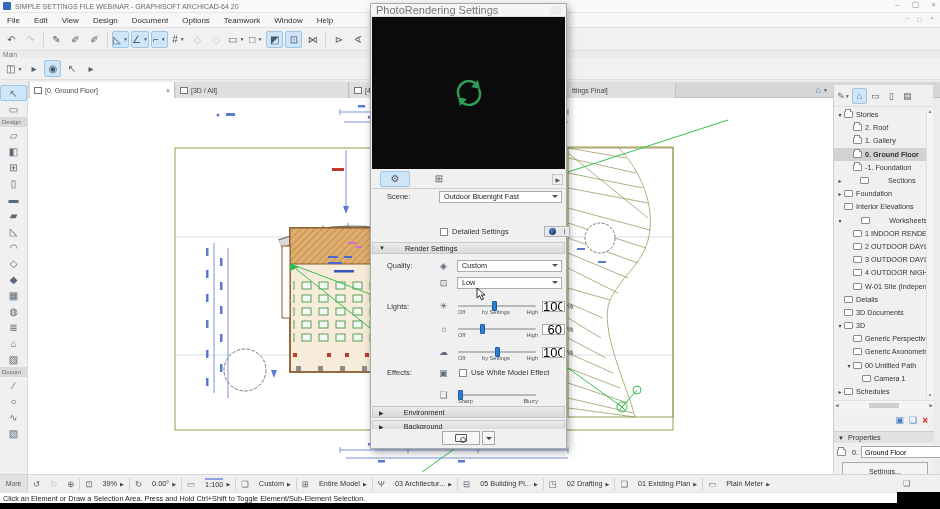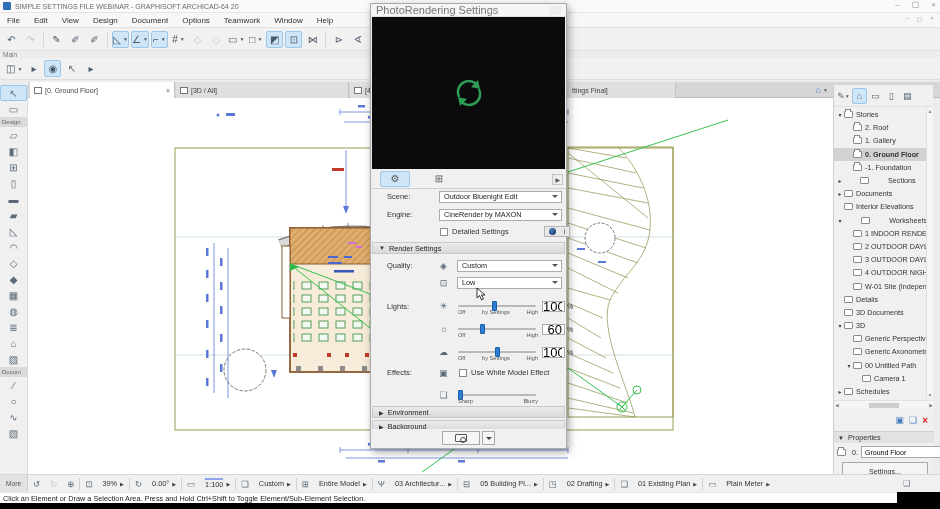--- a/index.html
+++ b/index.html
@@ -69,21 +69,21 @@
   .drow { position:absolute; left:0; width:100%; height:13px; display:flex; align-items:center;margin-left:8px; }
   .dlabel { position:absolute; left:8px; color:#333; }
   .dicon  { position:absolute; left:58px; width:13px; text-align:center; font-size:9px; color:#5a6a78; }
   .dselect { position:absolute; left:60px; width:123px; height:12px; background:#fff; border:1px solid #ababab;
     display:flex; align-items:center; padding:0 4px; font-size:7.3px; color:#222; }
   .dselect.narrow { left:78px; width:105px; }
   .dselect .car { position:absolute; right:3px; width:0; height:0; border-left:3px solid transparent;
     border-right:3px solid transparent; border-top:3px solid #555; }
   .dcheck { width:8px; height:8px; background:#fff; border:1px solid #8a8a8a; display:inline-block; }
   .dsection { position:absolute; left:1px; width:193px; height:12px; background:linear-gradient(#ebebeb,#d9d9d9);
-    border:1px solid #c9c9c9; display:flex; align-items:center; padding-left:6px; gap:4px; font-size:7.3px; color:#222; }
+    border:1px solid #c9c9c9; display:flex; align-items:center; padding-left:6px; gap:20px; font-size:7.3px; color:#222; }
   .sarrow { font-size:6px; color:#333; }
   .slider { position:absolute; left:79px; width:78px; height:12px; }
   .slider .track { position:absolute; left:0; right:0; top:5px; height:2px; background:#b9b9b9; border-radius:1px; }
   .slider .thumb { position:absolute; top:1px; width:5px; height:10px; background:#2d7dd2; border:1px solid #1b5fa8; border-radius:1px; }
   .ticks { position:absolute; left:79px; width:80px; top:9px; display:flex; justify-content:space-between;
     font-size:5.6px; color:#555; }
   .ticks span { white-space:nowrap; }
   .dval { position:absolute; left:163px; width:23px; height:11px; background:#fff; border:1px solid #ababab;
     font-size:13px; text-align:right; padding-right:2px; font-family:"Liberation Sans",sans-serif; }
   .dunit { position:absolute; left:188px; font-size:7px; color:#333; }
@@ -420,28 +420,21 @@
         </div>
       <div class="dtab">
           <span>⊞</span>
         </div>
     </div>
     <div id="dlg-tab-more">▶</div>
 
     <div class="drow" style="top:186px">
       <span class="dlabel">Scene:</span>
       <div class="dselect">
-        <span>Outdoor Bluenight Edit</span>
-          <i class="car"></i>
-      </div>
-    </div>
-    <div class="drow" style="top:204px">
-      <span class="dlabel">Engine:</span>
-      <div class="dselect">
-        <span>CineRender by MAXON</span>
+        <span>Outdoor Bluenight Fast</span>
           <i class="car"></i>
       </div>
     </div>
     <div class="drow" style="top:221px">
       <span class="dcheck" style="position:absolute;left:61px"></span>
       <span style="position:absolute;left:73px">Detailed Settings</span>
       <div class="info-cluster">
         <span class="sphere"></span>
         <span>i</span>
       </div>
@@ -595,21 +588,21 @@
           <span>-1. Foundation</span>
         </div>
         <div class="trow" style="padding-left: 2px; gap: 16px;">
           <span class="tw">▸</span>
           <span class="ti"></span>
           <span>Sections</span>
         </div>
         <div class="trow" style="padding-left: 2px;">
           <span class="tw">▸</span>
           <span class="ti"></span>
-          <span>Documents</span>
+          <span>Foundation</span>
         </div>
         <div class="trow" style="padding-left: 2px;">
           <span class="tw"></span>
           <span class="ti"></span>
           <span>Interior Elevations</span>
         </div>
         <div class="trow" style="padding-left: 2px; justify-content: space-between;">
           <span class="tw">▾</span>
           <span class="ti"></span>
           <span>Worksheets</span>

